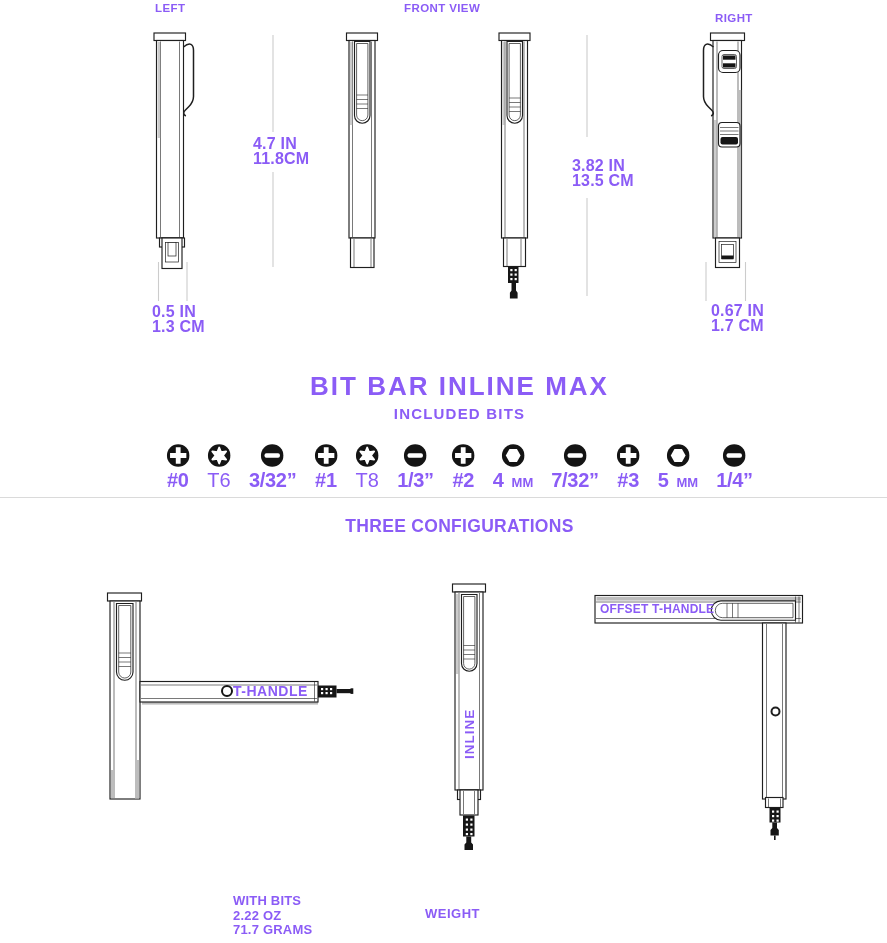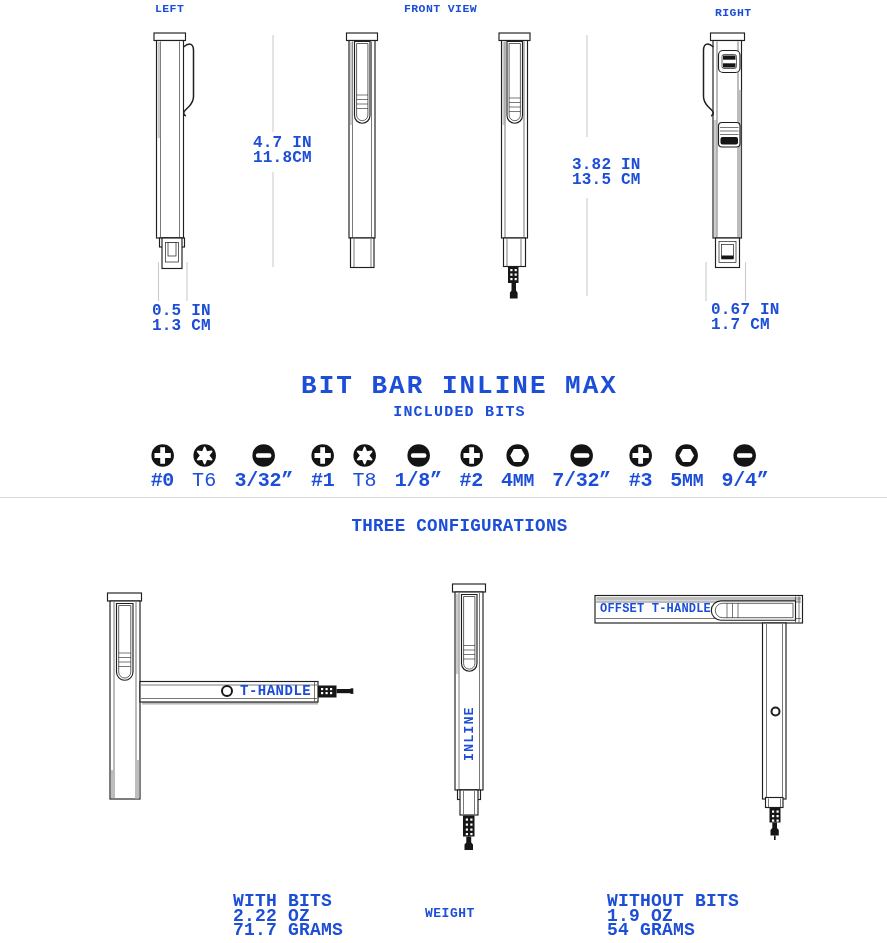--- a/index.html
+++ b/index.html
@@ -1,17 +1,17 @@
 <!DOCTYPE html>
 <html><head>
 <meta charset="utf-8">
 <style>
   html,body{margin:0;padding:0;background:#fff;}
   .canvas{position:relative;width:887px;height:943px;background:#fff;overflow:hidden;
-          font-family:Liberation Mono, monospace;color:#1d4ed8;}
+          font-family:Liberation Sans, sans-serif;color:#8b5cf6;}
   .abs{position:absolute;}
   svg.art{position:absolute;left:0;top:0;pointer-events:none;}
   
   .o{fill:#fff;stroke:#1f1f1f;stroke-width:1.15;}
   .o2{fill:#fff;stroke:#1f1f1f;stroke-width:.7;}
   .ln{stroke:#1f1f1f;stroke-width:.6;fill:none;}
   .clip{fill:none;stroke:#1f1f1f;stroke-width:1.5;}
   .shade{fill:#a3a3a3;opacity:.55;stroke:none;}
   .shade2{fill:#bdbdbd;stroke:none;}
   .dark{fill:#161616;stroke:none;}
@@ -19,29 +19,29 @@
   
   .vlabel{font-size:11.5px;font-weight:700;letter-spacing:.4px;}
   .dimtext{font-size:16px;font-weight:700;line-height:15px;letter-spacing:.2px;}
   .title{font-size:26px;font-weight:700;letter-spacing:2px;}
   .subtitle{font-size:15px;font-weight:700;letter-spacing:1.2px;margin-top:3px;}
   .centerblock{left:0;right:0;text-align:center;transform:translateX(16px);}
   .bits-row{top:444px;left:50%;transform:translateX(calc(-50% + 16px));display:flex;gap:18px;align-items:flex-start;}
   .bit{display:flex;flex-direction:column;align-items:center;}
   .bit-label{font-size:20px;font-weight:700;margin-top:2px;white-space:nowrap;letter-spacing:-.3px;}
   .bit-label.lt{font-weight:500;letter-spacing:.2px;}
-  .bit-label .suffix{font-size:18px;letter-spacing:0;}
+  .bit-label .suffix{font-size:13px;letter-spacing:0;margin-left:8px;}
   .divider{top:497px;left:0;width:887px;height:1px;background:#dadada;}
   .confheading{font-size:17.5px;font-weight:700;letter-spacing:.3px;}
-  .thandle-label{left:221px;top:683px;display:flex;align-items:center;gap:7px;font-size:14px;font-weight:700;letter-spacing:.5px;}
+  .thandle-label{left:221px;top:683px;display:flex;align-items:center;font-size:14px;font-weight:700;letter-spacing:.5px;}
   .ring{width:8px;height:8px;border:2.6px solid #161616;border-radius:50%;display:inline-block;}
   .inline-label{left:456px;top:697px;width:26px;height:74px;display:flex;align-items:center;justify-content:center;
                 writing-mode:vertical-rl;transform:rotate(180deg);font-size:13.5px;font-weight:700;letter-spacing:1px;}
   .offset-label{left:600px;top:602px;font-size:12px;font-weight:700;letter-spacing:.2px;}
-  .weight-block{font-size:18px;font-weight:700;line-height:14.6px;letter-spacing:.2px;}
+  .weight-block{font-size:13px;font-weight:700;line-height:14.6px;letter-spacing:.2px;}
   .weight-head{font-size:13px;font-weight:700;letter-spacing:.5px;}
 </style>
 </head>
 <body>
 
 <div class="canvas">
 
   <svg class="art" width="887" height="943" viewBox="0 0 887 943">
 
     <g>
@@ -224,21 +224,21 @@
         <rect x="772" y="819.5" width="2.2" height="2.2"></rect>
           <rect x="776.5" y="819.5" width="2.2" height="2.2"></rect>
       </g>
       <polygon class="dark" points="772.3,822.5 777,822.5 777,828 778.8,830 778.8,835.5 770.5,835.5 770.5,830 772.3,828"></polygon>
       <rect class="dark" x="774" y="835.5" width="1.6" height="4.5"></rect>
     </g>
   </svg>
 
   <div class="abs vlabel" style="left:155px;top:2px;">LEFT</div>
   <div class="abs vlabel" style="left:404px;top:2px;">FRONT VIEW</div>
-  <div class="abs vlabel" style="left:715px;top:6px;">RIGHT</div>
+  <div class="abs vlabel" style="left:715px;top:12px;">RIGHT</div>
 
   <div class="abs dimtext" style="left:253px;top:136px;">
     <span>4.7 IN</span><br>
     <span>11.8CM</span>
   </div>
   <div class="abs dimtext" style="left:572px;top:158px;">
     <span>3.82 IN</span><br>
     <span>13.5 CM</span>
   </div>
   <div class="abs dimtext" style="left:152px;top:304px;">
@@ -289,21 +289,21 @@
           <circle cx="11" cy="11" r="10.8" fill="#141414"></circle>
           <polygon points="11.00,3.40 12.80,7.88 17.58,7.20 14.60,11.00 17.58,14.80 12.80,14.12 11.00,18.60 9.20,14.12 4.42,14.80 7.40,11.00 4.42,7.20 9.20,7.88" fill="#fff" stroke="#fff" stroke-width="1.8" stroke-linejoin="round"></polygon>
         </svg>
         <div class="bit-label lt">T8</div>
       </div>
       <div class="bit">
         <svg viewBox="0 0 22 22" width="23" height="23">
           <circle cx="11" cy="11" r="10.8" fill="#141414"></circle>
           <rect x="3.6" y="8.9" width="14.8" height="4.2" rx="1.8" fill="#fff"></rect>
         </svg>
-        <div class="bit-label">1/8”</div>
+        <div class="bit-label">1/3”</div>
       </div>
       <div class="bit">
         <svg viewBox="0 0 22 22" width="23" height="23">
           <circle cx="11" cy="11" r="10.8" fill="#141414"></circle>
           <path d="M8.7,3.2 h4.6 v5.5 h5.5 v4.6 h-5.5 v5.5 h-4.6 v-5.5 h-5.5 v-4.6 h5.5 z" fill="#fff"></path>
         </svg>
         <div class="bit-label">#2</div>
       </div>
       <div class="bit">
         <svg viewBox="0 0 22 22" width="23" height="23">
@@ -331,21 +331,21 @@
           <circle cx="11" cy="11" r="10.8" fill="#141414"></circle>
           <polygon points="3.9,11 7.4,4.9 14.6,4.9 18.1,11 14.6,17.1 7.4,17.1" fill="#fff"></polygon>
         </svg>
         <div class="bit-label">5<span class="suffix">MM</span></div>
       </div>
       <div class="bit">
         <svg viewBox="0 0 22 22" width="23" height="23">
           <circle cx="11" cy="11" r="10.8" fill="#141414"></circle>
           <rect x="3.6" y="8.9" width="14.8" height="4.2" rx="1.8" fill="#fff"></rect>
         </svg>
-        <div class="bit-label">9/4”</div>
+        <div class="bit-label">1/4”</div>
       </div>
     </div>
 
   <div class="abs divider"></div>
 
   <div class="abs centerblock confheading" style="top:516px;">THREE CONFIGURATIONS</div>
 
   <div class="abs thandle-label">
     <span class="ring"></span>
     <span>T-HANDLE</span>
@@ -354,19 +354,14 @@
   <div class="abs inline-label">INLINE</div>
 
   <div class="abs offset-label">OFFSET T-HANDLE</div>
 
   <div class="abs weight-block" style="left:233px;top:894px;">
     <span>WITH BITS</span><br>
     <span>2.22 OZ</span><br>
     <span>71.7 GRAMS</span>
   </div>
   <div class="abs weight-head" style="left:425px;top:906px;">WEIGHT</div>
-  <div class="abs weight-block" style="left:607px;top:894px;">
-    <span>WITHOUT BITS</span><br>
-    <span>1.9 OZ</span><br>
-    <span>54 GRAMS</span>
-  </div>
 
 </div>
 
 </body></html>

